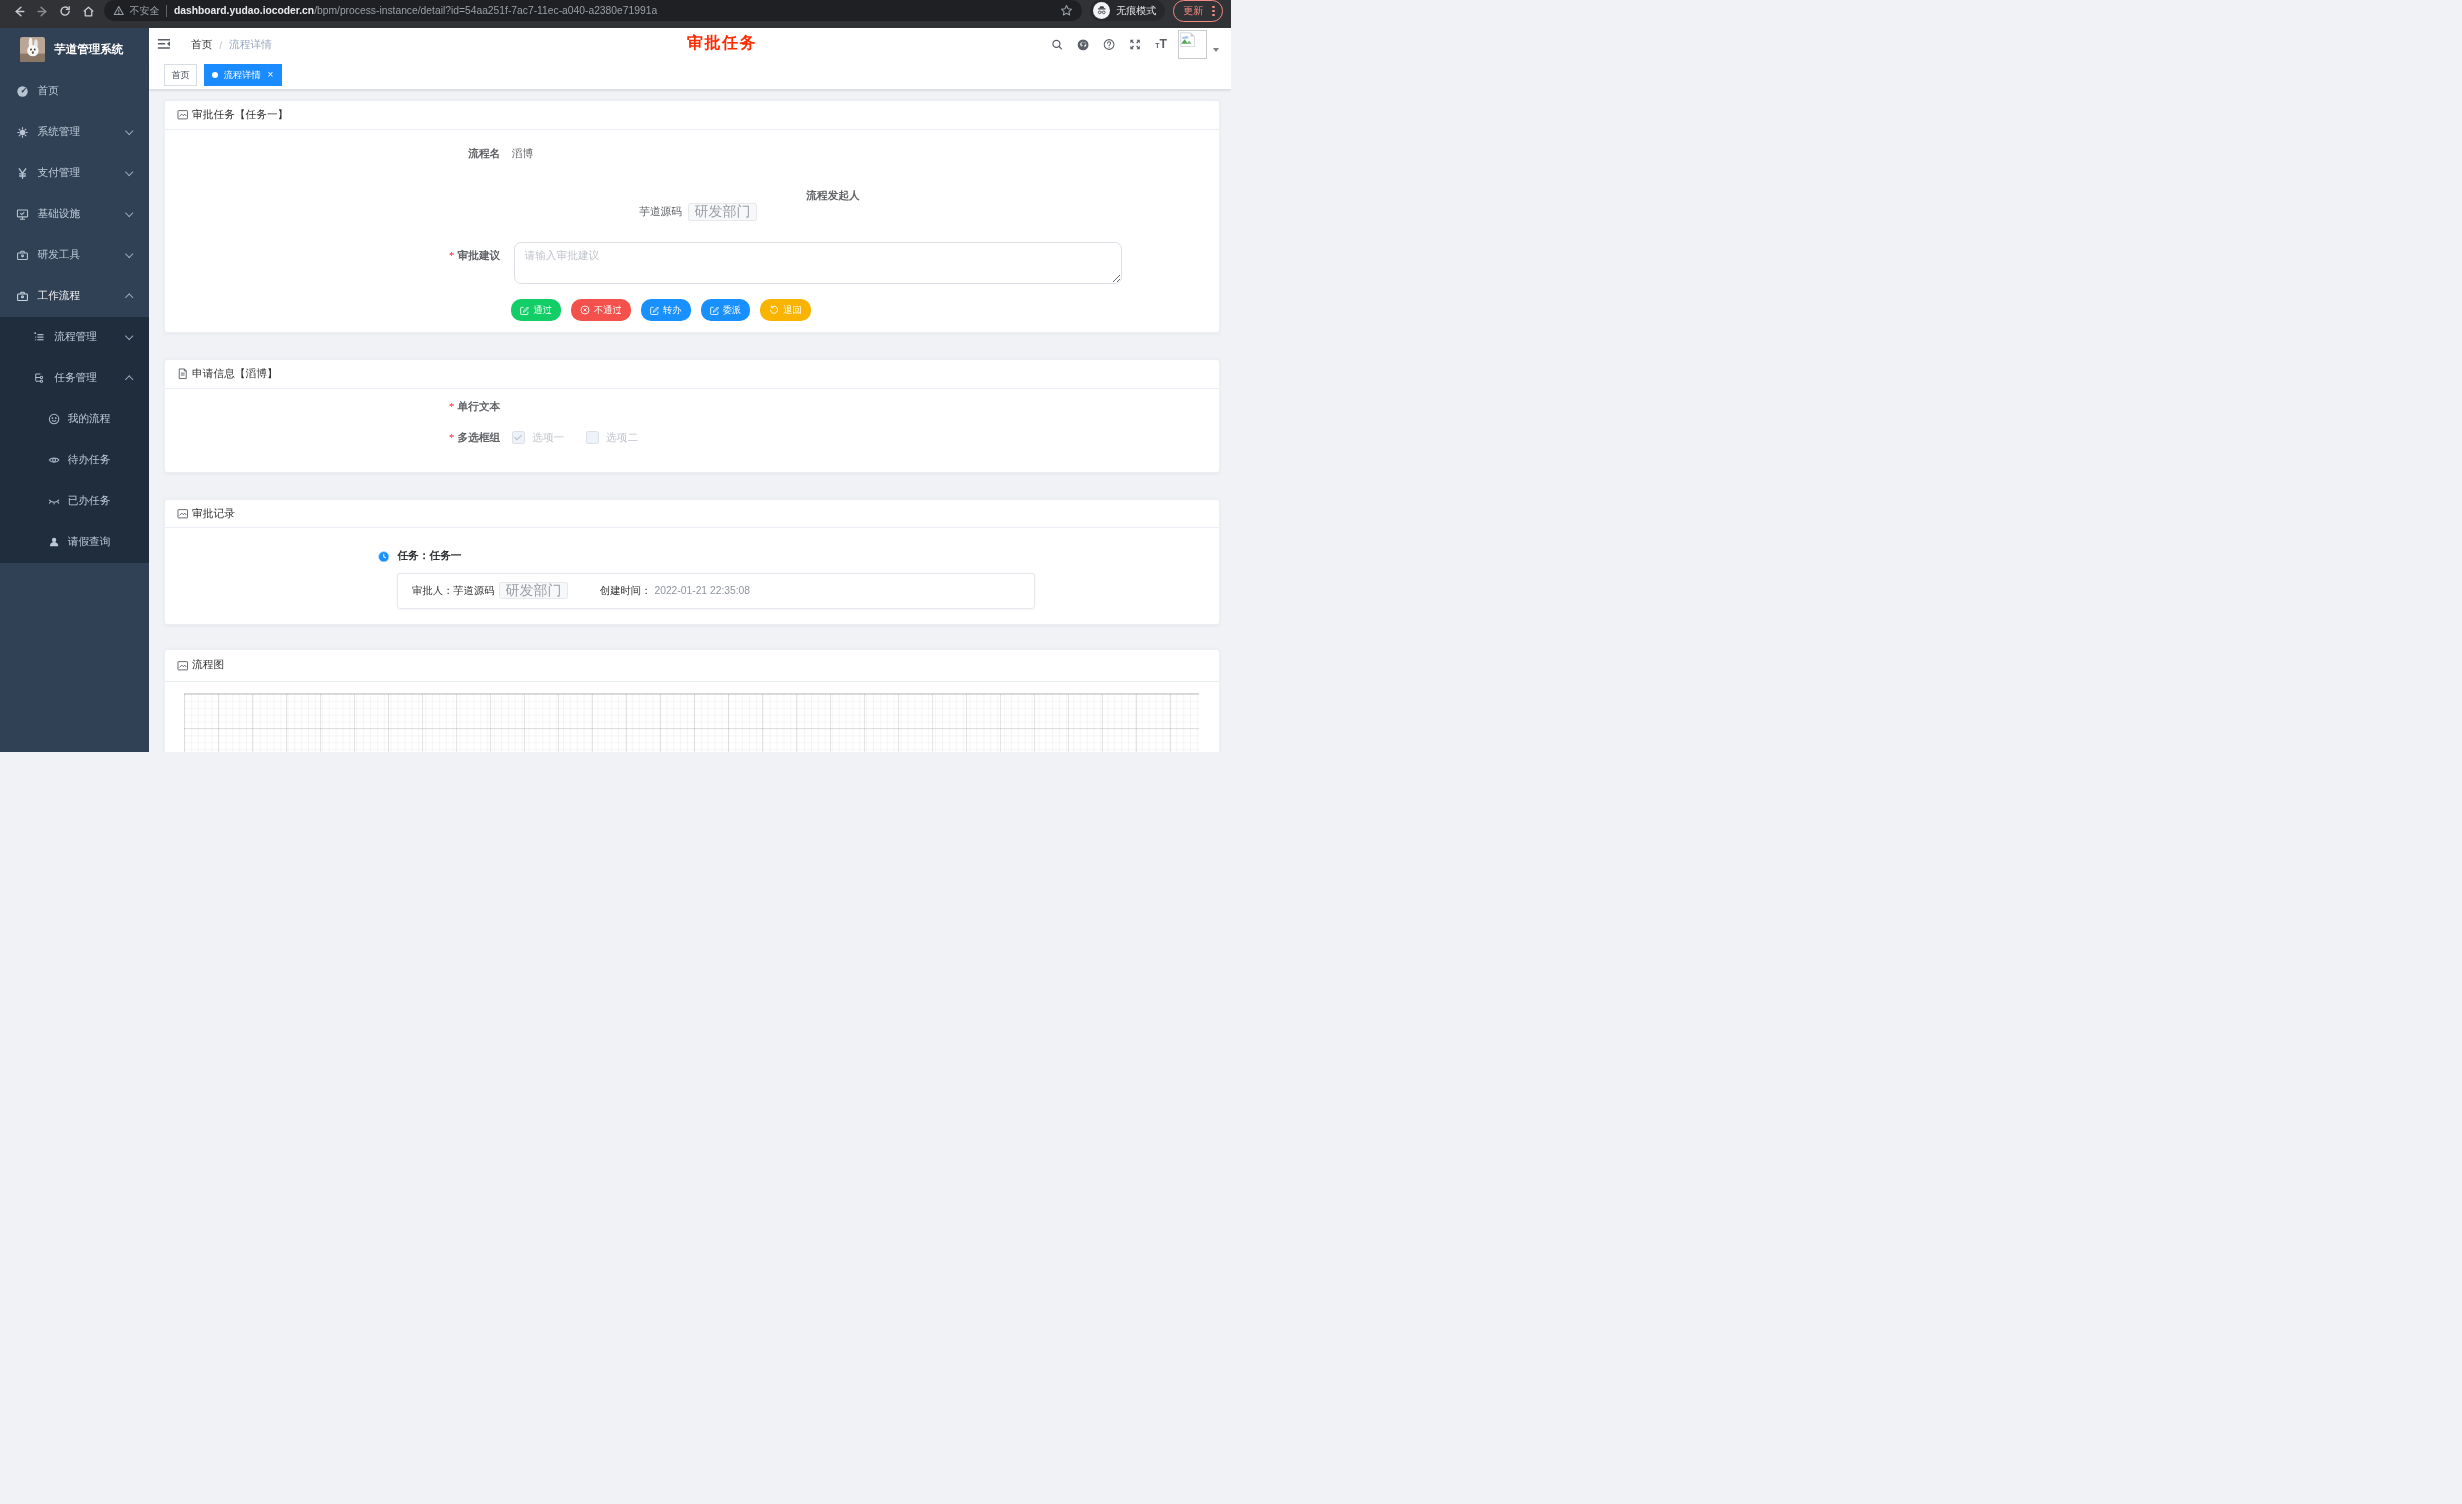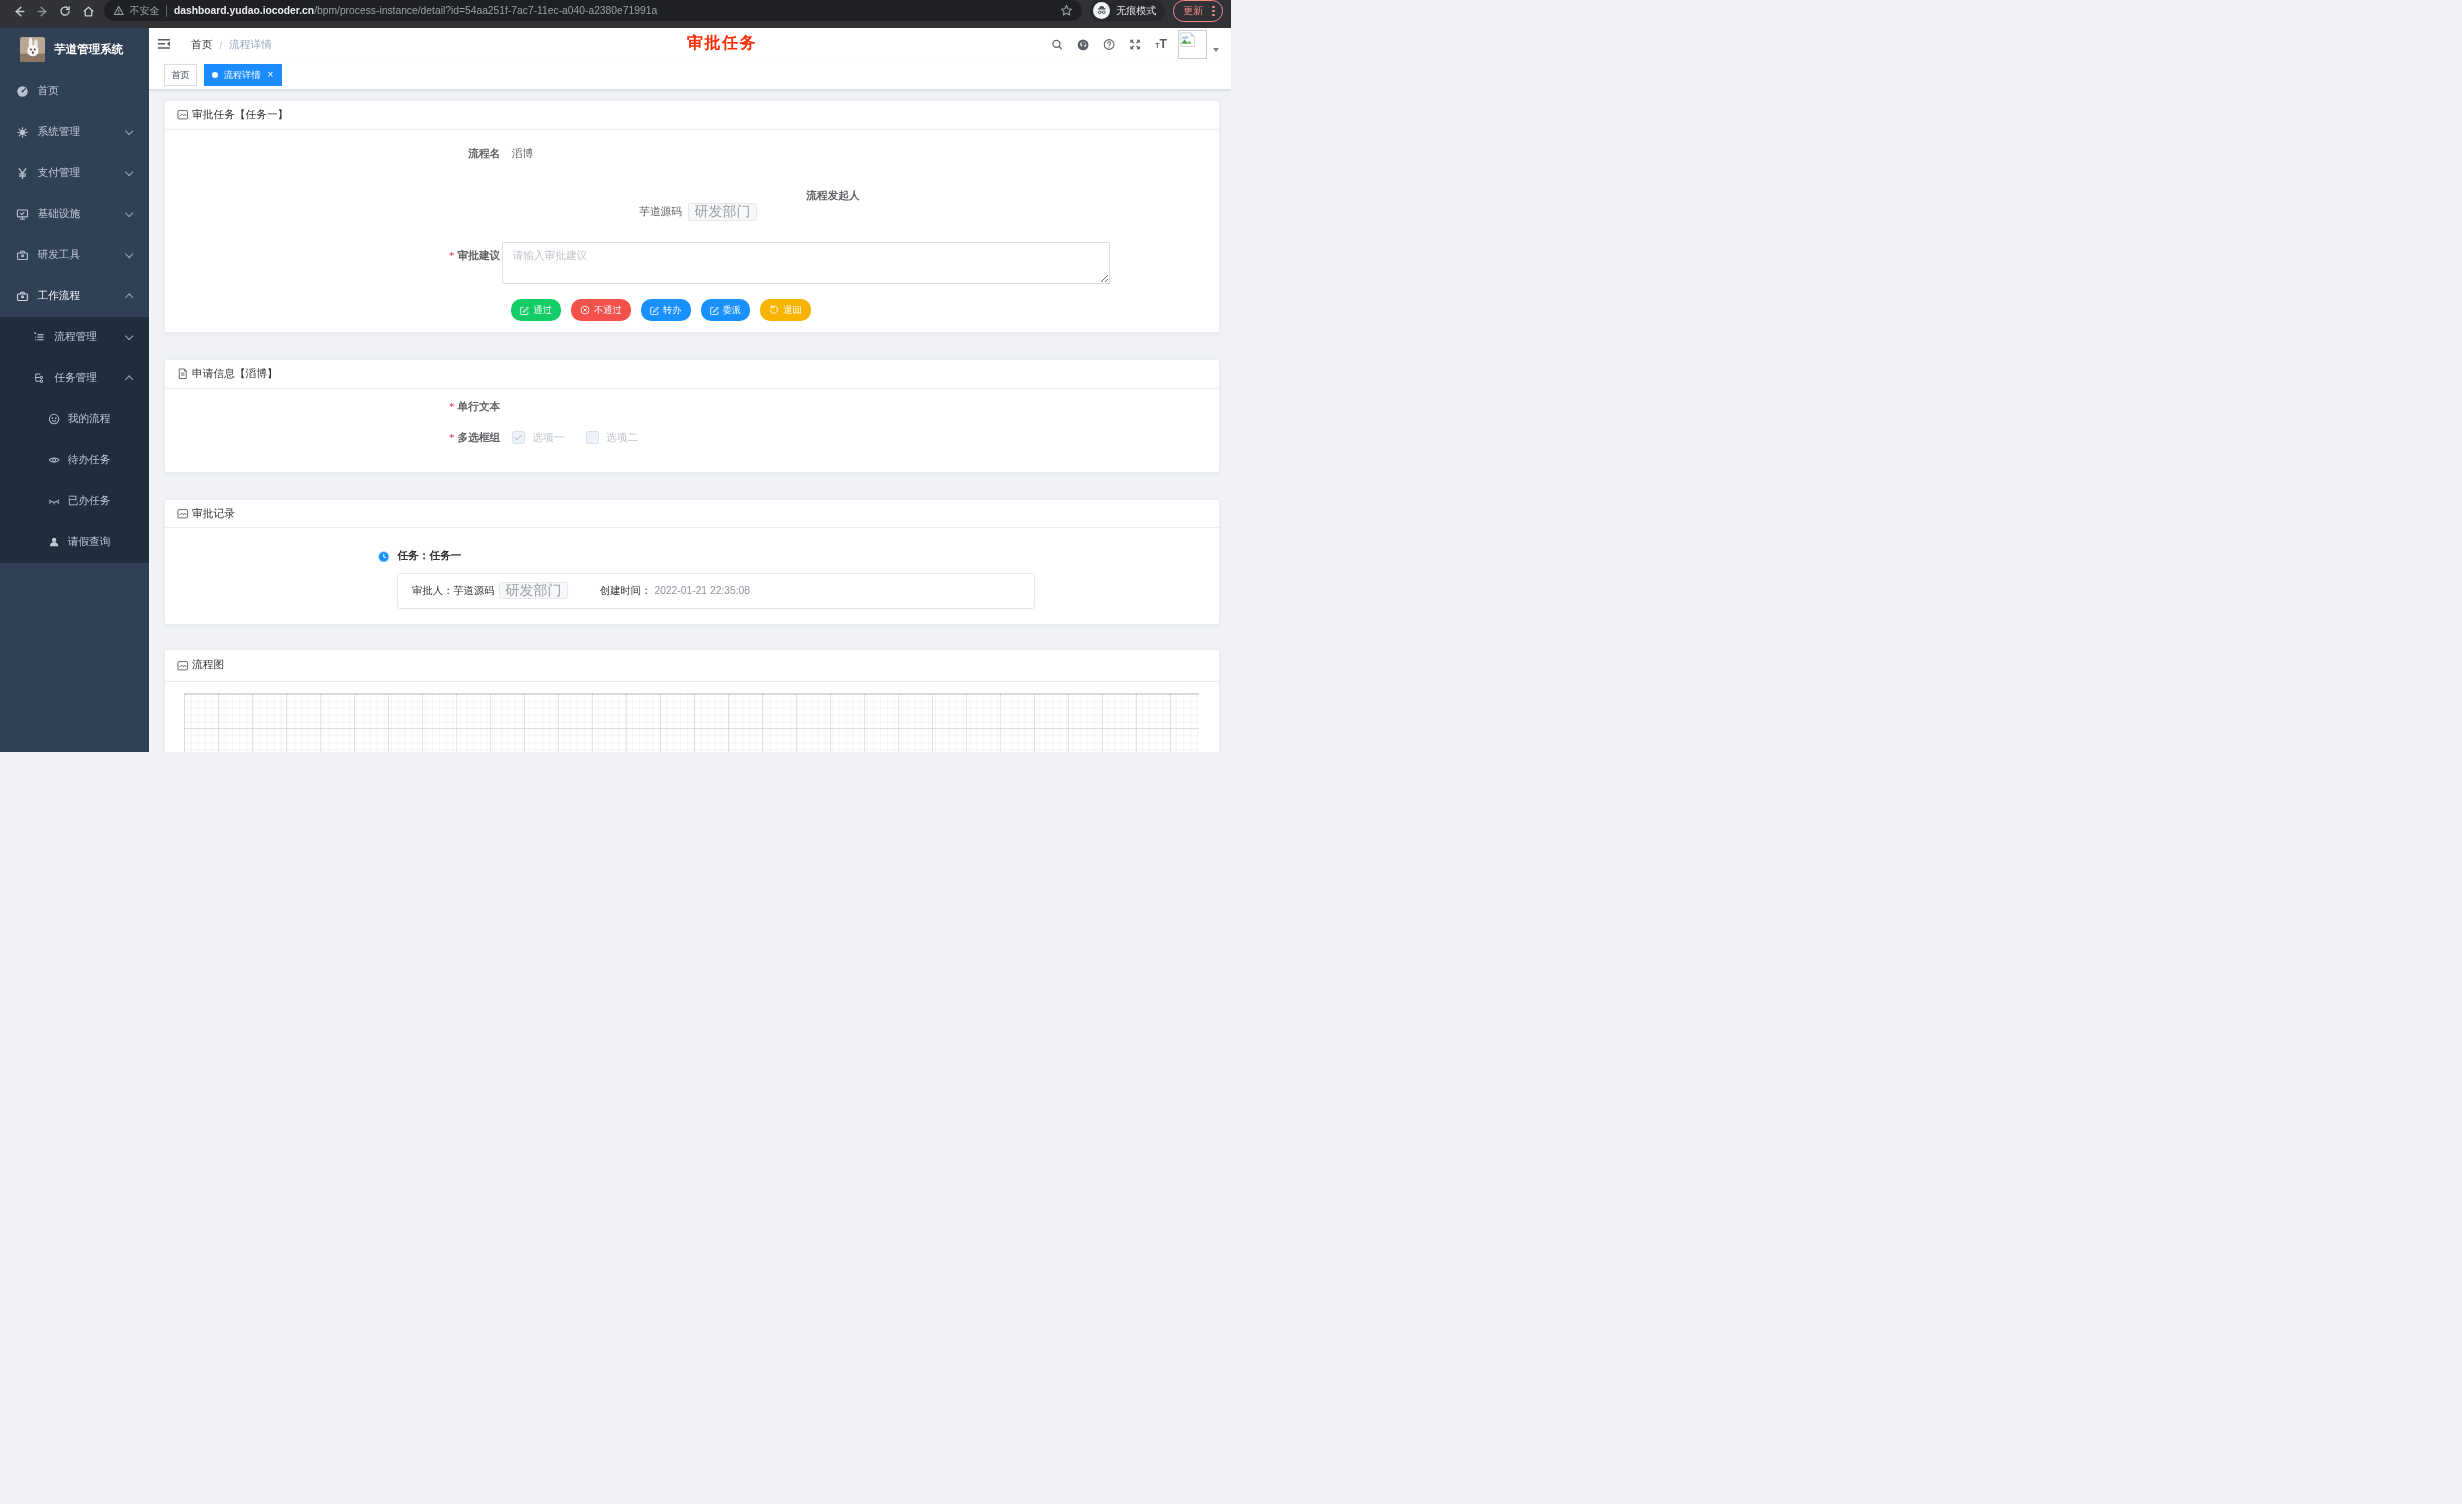--- a/index.html
+++ b/index.html
@@ -80,21 +80,21 @@
   .card{background:#fff;border:0.8px solid #ebeef5;border-radius:3.1px;box-shadow:0 0.8px 3.1px rgba(0,0,0,.05);margin-bottom:26px;}
   .card-hd{height:27.5px;display:flex;align-items:center;padding:0 12.2px;border-bottom:0.8px solid #ebeef5;
     color:#303133;font-size:10.7px;font-weight:500;}
   .card-hd .cic{margin-right:3.1px;color:#4a4d53;display:flex;}
   .frow{display:flex;align-items:center;font-family:Liberation Serif, serif;}
   .flabel{width:335px;text-align:right;font-size:10.7px;color:#606266;font-weight:600;flex:none;}
   .flabel .req{color:#f5222d;margin-right:3.1px;font-weight:400;}
   .fvalue{margin-left:11.5px;font-size:10.7px;color:#606266;display:flex;align-items:center;}
   .tag{display:inline-flex;align-items:center;height:15.3px;padding:0 5.4px;margin-left:6.1px;
     background:#f7f8fa;border:0.8px solid #e6e8eb;border-radius:2.3px;font-size:14px;color:#9a9da3;text-align:center;}
-  textarea.opinion{margin-left:2px;width:587px;height:28px;resize:vertical;border:0.8px solid #dcdfe6;border-radius:1px;
+  textarea.opinion{margin-left:14px;width:587px;height:28px;resize:vertical;border:0.8px solid #dcdfe6;border-radius:7px;
     padding:6.1px 9.2px;font-size:10.7px;font-family:inherit;color:#606266;outline:none;}
   textarea.opinion::placeholder{color:#c0c4cc;}
   .btn-row{display:flex;gap:10px;margin-left:346px;}
   .btn{height:21.4px;border:none;border-radius:10px;color:#fff;font-size:9.2px;padding:0 9.2px;
     display:inline-flex;align-items:center;gap:3.8px;cursor:pointer;font-family:inherit;}
   .btn .bic{display:flex;}
   .btn.green{background:#13ce66;}
   .btn.red{background:#f4514c;}
   .btn.blue{background:#1890ff;}
   .btn.orange{background:#f8b400;}

